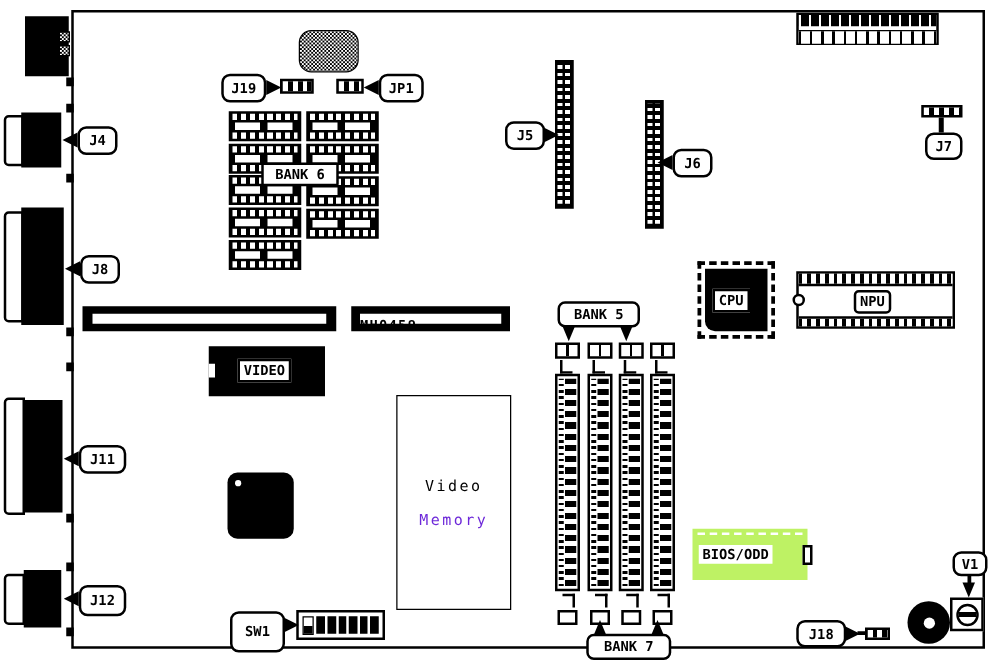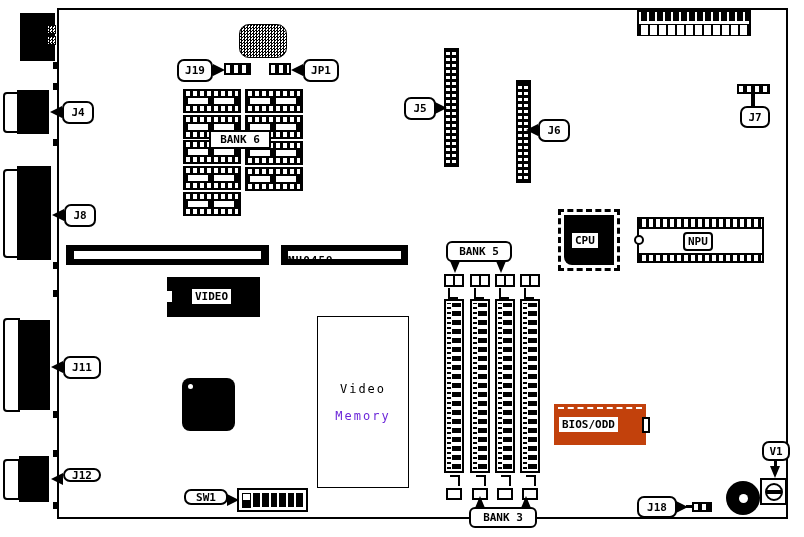--- a/index.html
+++ b/index.html
@@ -33,21 +33,21 @@
   .vslot{background:#000;}
   .vcol{position:absolute;width:4px;background:repeating-linear-gradient(0deg,#fff 0 3px,#000 3px 6px);}
   .simm-body{background:#fff;border:2px solid #000;}
   .scol-thin{position:absolute;left:1px;top:2px;bottom:2px;width:4px;
              background:repeating-linear-gradient(0deg,#000 0 2px,#fff 2px 5px);}
   .scol-rung{position:absolute;left:6px;top:2px;bottom:2px;width:9px;
              background:repeating-linear-gradient(0deg,#000 0 5px,#fff 5px 9px);}
   .simm-cap{background:#fff;border:2px solid #000;}
   .chip-label{background:#fff;border:2px solid #000;font:bold 11px "DejaVu Sans Mono",monospace;
               color:#000;padding:1px 3px;z-index:3;}
-  .bios{background:#c2410c;}
+  .bios{background:#bef264;margin-top:19px;}
   .bios-band{position:absolute;left:5px;background:#fff;color:#000;
              font:bold 11px "DejaVu Sans Mono",monospace;padding:1px 3px;white-space:nowrap;}
   .jmp{border:2px solid #000;background:repeating-linear-gradient(90deg,#fff 0 4px,#000 4px 8px);}
 </style>
 </head>
 <body>
 
 <div id="stage">
 
   <div class="a" style="left:57px;top:8px;width:731px;height:511px;border:2px solid #000;"></div>
@@ -76,21 +76,21 @@
   <div class="a callout" style="left:64px;top:204px;width:32px;height:23px;">J8</div>
 
   <div class="a" style="left:3px;top:318px;width:17px;height:94px;border:2px solid #000;border-radius:4px 0 0 4px;background:#fff;"></div>
   <div class="a blk" style="left:19px;top:320px;width:31px;height:90px;"></div>
   <div class="a tri-l" style="left:51px;top:361px;"></div>
   <div class="a callout" style="left:63px;top:356px;width:38px;height:23px;">J11</div>
 
   <div class="a" style="left:3px;top:459px;width:17px;height:41px;border:2px solid #000;border-radius:4px 0 0 4px;background:#fff;"></div>
   <div class="a blk" style="left:19px;top:456px;width:30px;height:46px;"></div>
   <div class="a tri-l" style="left:51px;top:473px;"></div>
-  <div class="a callout" style="left:63px;top:468px;width:38px;height:14px;">J12</div>
+  <div class="a callout" style="left:63px;top:468px;width:38px;height:25px;">J12</div>
 
   <div class="a stipple" style="left:239px;top:24px;width:48px;height:34px;border-radius:10px;"></div>
 
   <div class="a callout" style="left:177px;top:59px;width:36px;height:23px;">J19</div>
   <div class="a tri-r" style="left:213px;top:64px;"></div>
   <div class="a jmp" style="left:224px;top:63px;width:27px;height:12px;"></div>
 
   <div class="a jmp" style="left:269px;top:63px;width:22px;height:12px;"></div>
   <div class="a tri-l" style="left:291px;top:64px;"></div>
   <div class="a callout" style="left:303px;top:59px;width:36px;height:23px;">JP1</div>
@@ -176,21 +176,21 @@
   <div class="a" style="left:524px;top:288px;width:10px;height:11px;border-left:2px solid #000;border-bottom:2px solid #000;"></div>
   <div class="a simm-body" style="left:520px;top:299px;width:20px;height:174px;">
     <div class="scol-thin"></div>
     <div class="scol-rung"></div>
   </div>
   <div class="a" style="left:526px;top:475px;width:10px;height:11px;border-right:2px solid #000;border-top:2px solid #000;"></div>
   <div class="a simm-cap" style="left:522px;top:488px;width:16px;height:12px;"></div>
 
   <div class="a tri-u" style="left:475px;top:496px;"></div>
   <div class="a tri-u" style="left:521px;top:496px;"></div>
-  <div class="a tag" style="left:469px;top:507px;width:68px;height:21px;border-radius:6px;">BANK 3</div>
+  <div class="a tag" style="left:469px;top:507px;width:68px;height:21px;border-radius:6px;">BANK 7</div>
 
   <div class="a bios" style="left:554px;top:404px;width:92px;height:41px;">
     <div class="a" style="left:4px;top:3px;width:84px;border-top:2px dashed #fff;"></div>
     <div class="bios-band" style="top:13px;">BIOS/ODD</div>
     <div class="a" style="right:-4px;top:13px;width:8px;height:16px;background:#fff;border:2px solid #000;"></div>
   </div>
 
   <div class="a callout" style="left:637px;top:496px;width:40px;height:22px;">J18</div>
   <div class="a tri-r" style="left:676px;top:501px;"></div>
   <div class="a ln" style="left:686px;top:505px;width:6px;height:3px;"></div>
@@ -200,21 +200,21 @@
     <div class="a" style="left:13px;top:13px;width:9px;height:9px;border-radius:50%;background:#fff;"></div>
   </div>
 
   <div class="a callout" style="left:762px;top:441px;width:28px;height:20px;">V1</div>
   <div class="a ln" style="left:774px;top:460px;width:3px;height:7px;"></div>
   <div class="a tri-d" style="left:770px;top:466px;"></div>
   <div class="a" style="left:760px;top:478px;width:27px;height:27px;border:2px solid #000;background:#fff;display:flex;align-items:center;justify-content:center;">
     <div style="width:14px;height:14px;border:2px solid #000;border-radius:50%;background:linear-gradient(#fff 0 5px,#000 5px 9px,#fff 9px);"></div>
   </div>
 
-  <div class="a callout" style="left:184px;top:489px;width:44px;height:16px;">SW1</div>
+  <div class="a callout" style="left:184px;top:489px;width:44px;height:33px;">SW1</div>
   <div class="a tri-r" style="left:227px;top:494px;"></div>
   <div class="a" style="left:237px;top:488px;width:71px;height:24px;border:2px solid #000;background:#fff;display:flex;align-items:center;gap:2px;padding:0 3px;">
     <div style="width:9px;height:13px;border:1px solid #000;background:linear-gradient(#fff 0 50%,#000 50%);"></div>
     <div style="width:8px;height:14px;background:#000;"></div>
     <div style="width:8px;height:14px;background:#000;"></div>
     <div style="width:8px;height:14px;background:#000;"></div>
     <div style="width:8px;height:14px;background:#000;"></div>
     <div style="width:8px;height:14px;background:#000;"></div>
     <div style="width:8px;height:14px;background:#000;"></div>
   </div>

